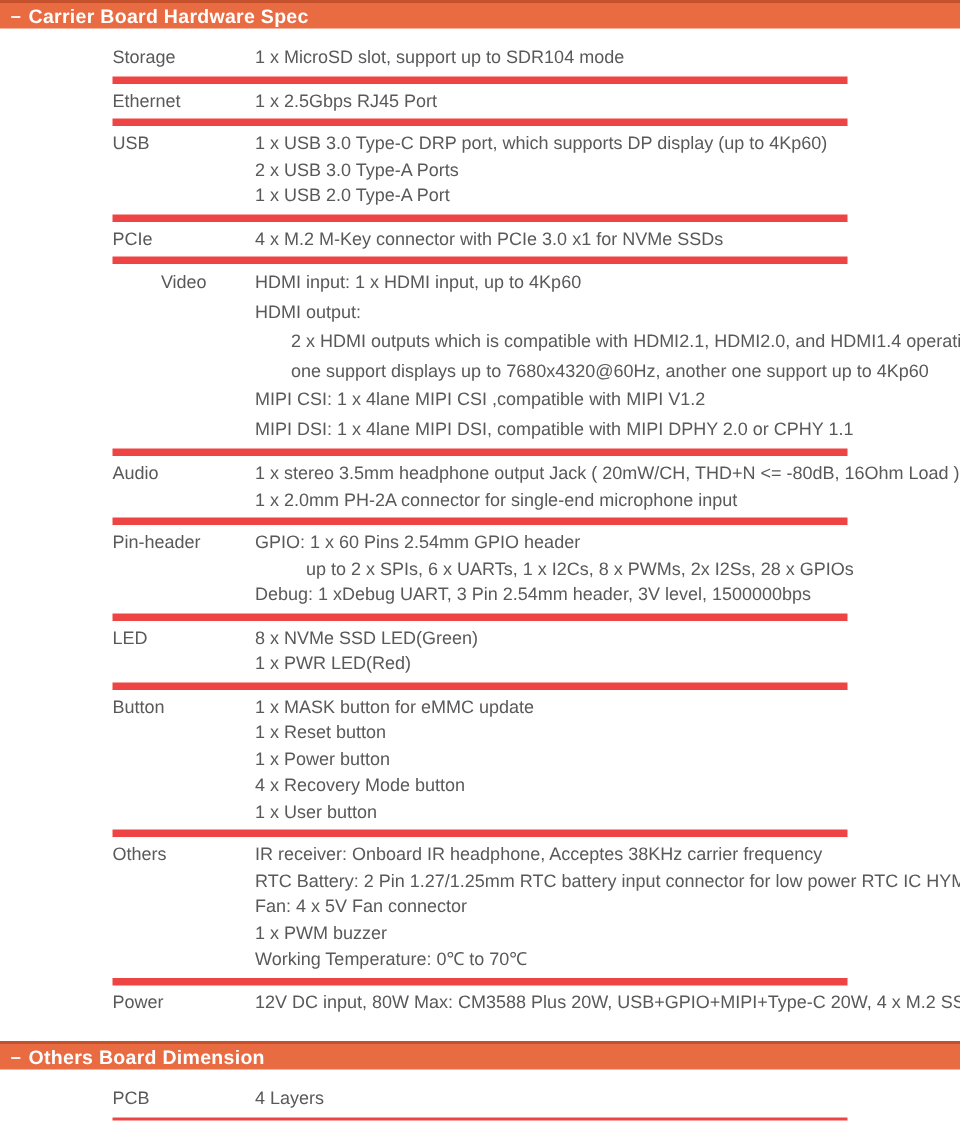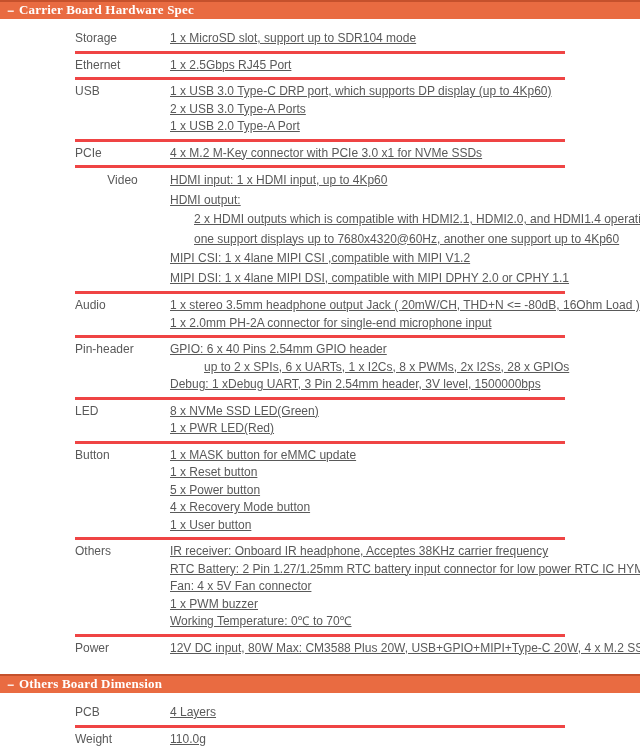--- a/index.html
+++ b/index.html
@@ -27,43 +27,41 @@
     margin-left: 7px;
     margin-right: 5px;
     font-weight: bold;
     opacity: 0.92;
     font-size: 12px;
     line-height: 1;
   }
   .bar-title {
     letter-spacing: 0.2px;
     padding-bottom: 1px;
-    font-family: Liberation Serif, serif;
   }
   table.spec-table {
     border-collapse: collapse;
     table-layout: fixed;
     width: 490px;
     margin: 8px 0 14px 75px;
     font-size: 12px;
   }
   table.spec-table td {
     vertical-align: top;
     padding: 3px 0;
-    border-bottom: 3px solid #ef4444;
+    border-bottom: 5px solid #ef4444;
   }
   table.spec-table tr.last-row td { border-bottom: none; }
   td.spec-label { width: 95px; line-height: 17.5px; }
   td.spec-value { width: 395px; }
   td.spec-value p {
     margin: 0;
     line-height: 17.5px;
     white-space: nowrap;
     overflow: visible;
-    text-decoration: underline;
   }
   tr.row-video td.spec-value p { line-height: 19.5px; }
   tr.row-video td.spec-label { line-height: 19.5px; text-align: center; }
   td.spec-value p.ind1 { padding-left: 24px; }
   td.spec-value p.ind2 { padding-left: 34px; text-align: center; }
 </style>
 </head>
 <body>
 
 <div class="page">
@@ -115,38 +113,38 @@
           <tr class="row-audio">
             <td class="spec-label">Audio</td>
             <td class="spec-value">
               <p>1 x stereo 3.5mm headphone output Jack ( 20mW/CH, THD+N &lt;= -80dB, 16Ohm Load )</p>
               <p>1 x 2.0mm PH-2A connector for single-end microphone input</p>
             </td>
           </tr>
           <tr class="row-pin-header">
             <td class="spec-label">Pin-header</td>
             <td class="spec-value">
-              <p>GPIO: 6 x 40 Pins 2.54mm GPIO header</p>
+              <p>GPIO: 1 x 60 Pins 2.54mm GPIO header</p>
               <p class="ind2">up to 2 x SPIs, 6 x UARTs, 1 x I2Cs, 8 x PWMs, 2x I2Ss, 28 x GPIOs</p>
               <p>Debug: 1 xDebug UART, 3 Pin 2.54mm header, 3V level, 1500000bps</p>
             </td>
           </tr>
           <tr class="row-led">
             <td class="spec-label">LED</td>
             <td class="spec-value">
               <p>8 x NVMe SSD LED(Green)</p>
               <p>1 x PWR LED(Red)</p>
             </td>
           </tr>
           <tr class="row-button">
             <td class="spec-label">Button</td>
             <td class="spec-value">
               <p>1 x MASK button for eMMC update</p>
               <p>1 x Reset button</p>
-              <p>5 x Power button</p>
+              <p>1 x Power button</p>
               <p>4 x Recovery Mode button</p>
               <p>1 x User button</p>
             </td>
           </tr>
           <tr class="row-others">
             <td class="spec-label">Others</td>
             <td class="spec-value">
               <p>IR receiver: Onboard IR headphone, Acceptes 38KHz carrier frequency</p>
               <p>RTC Battery: 2 Pin 1.27/1.25mm RTC battery input connector for low power RTC IC HYM8563TS</p>
               <p>Fan: 4 x 5V Fan connector</p>

